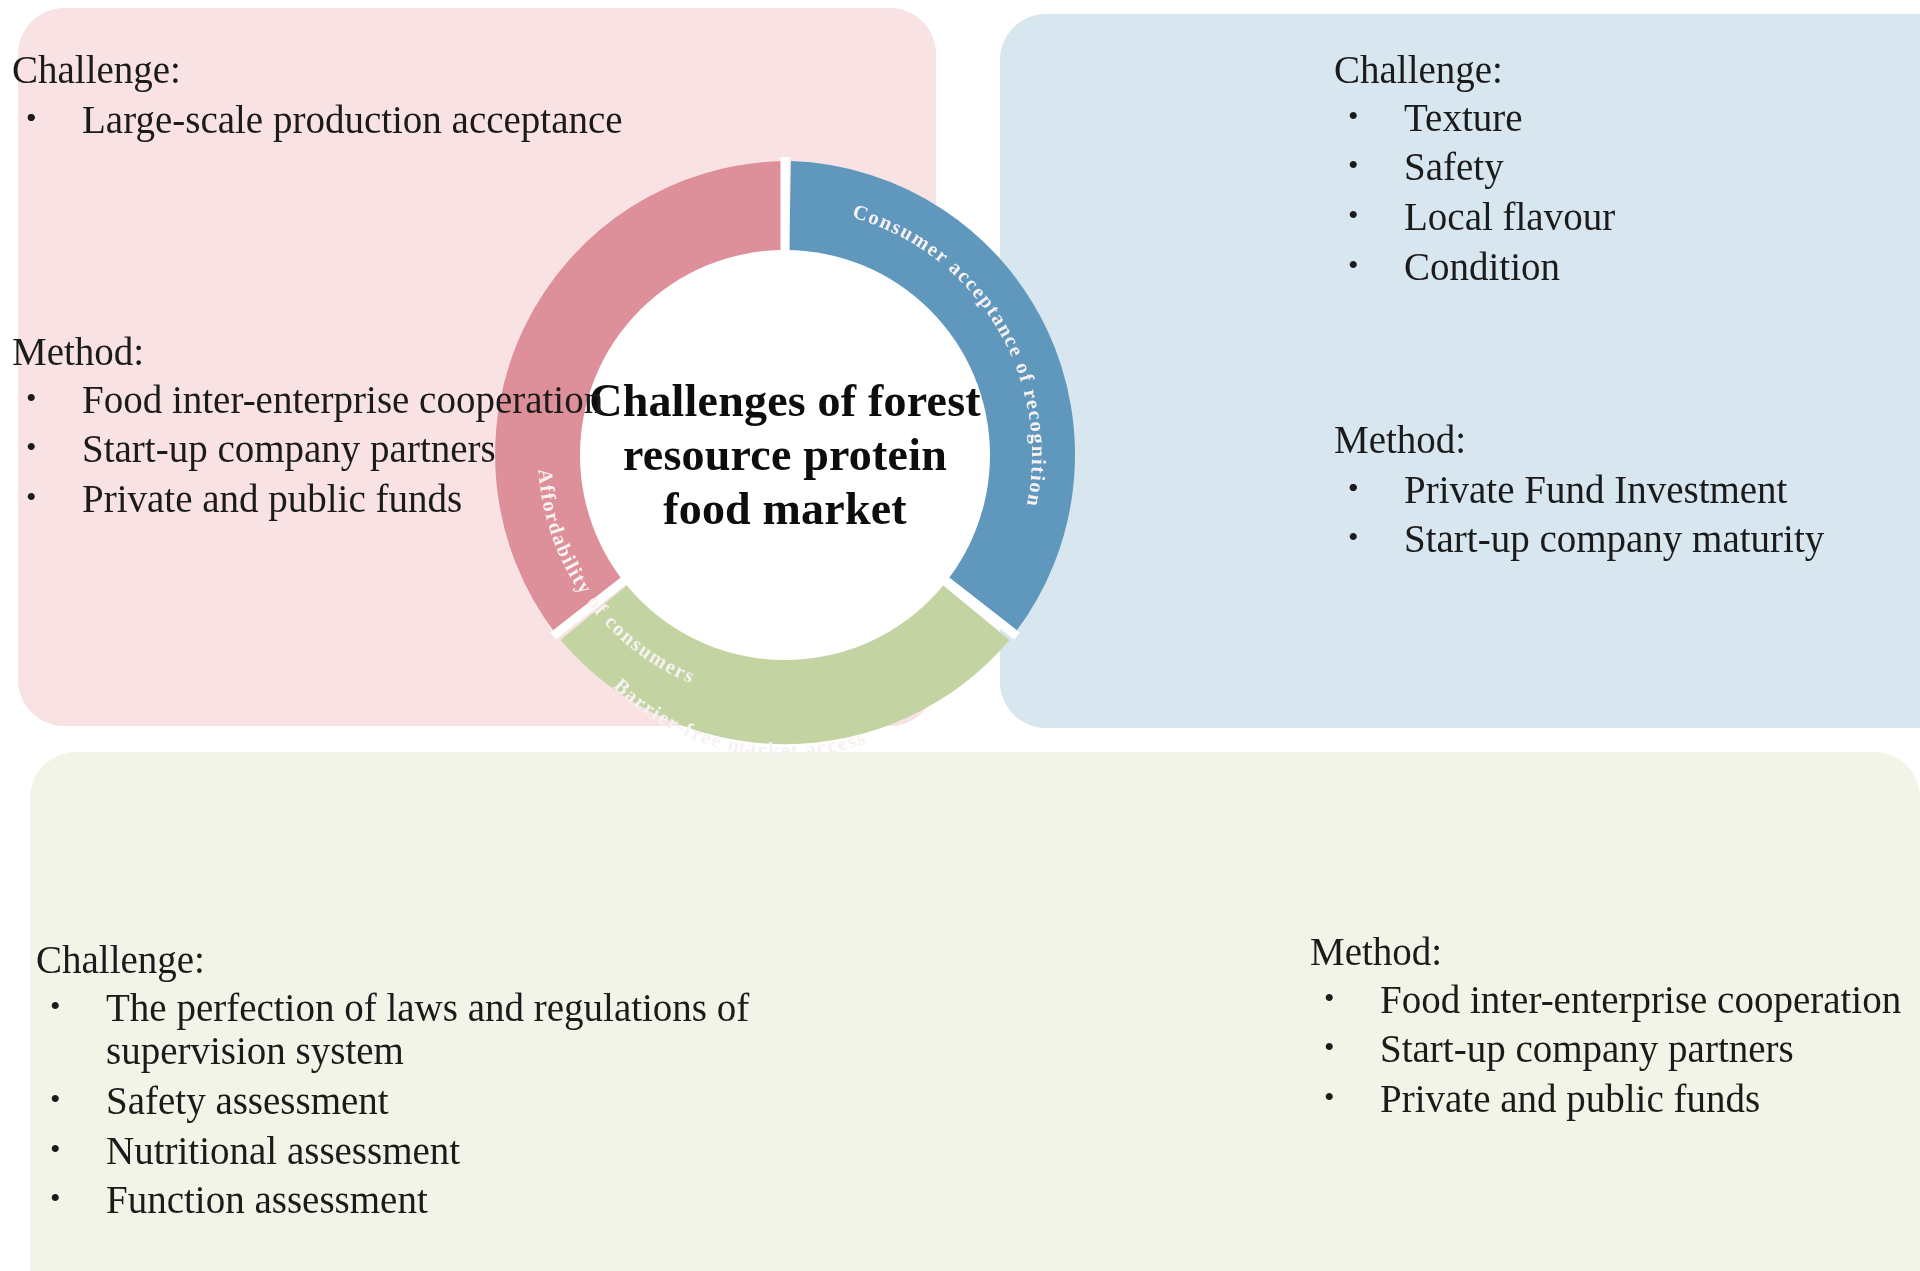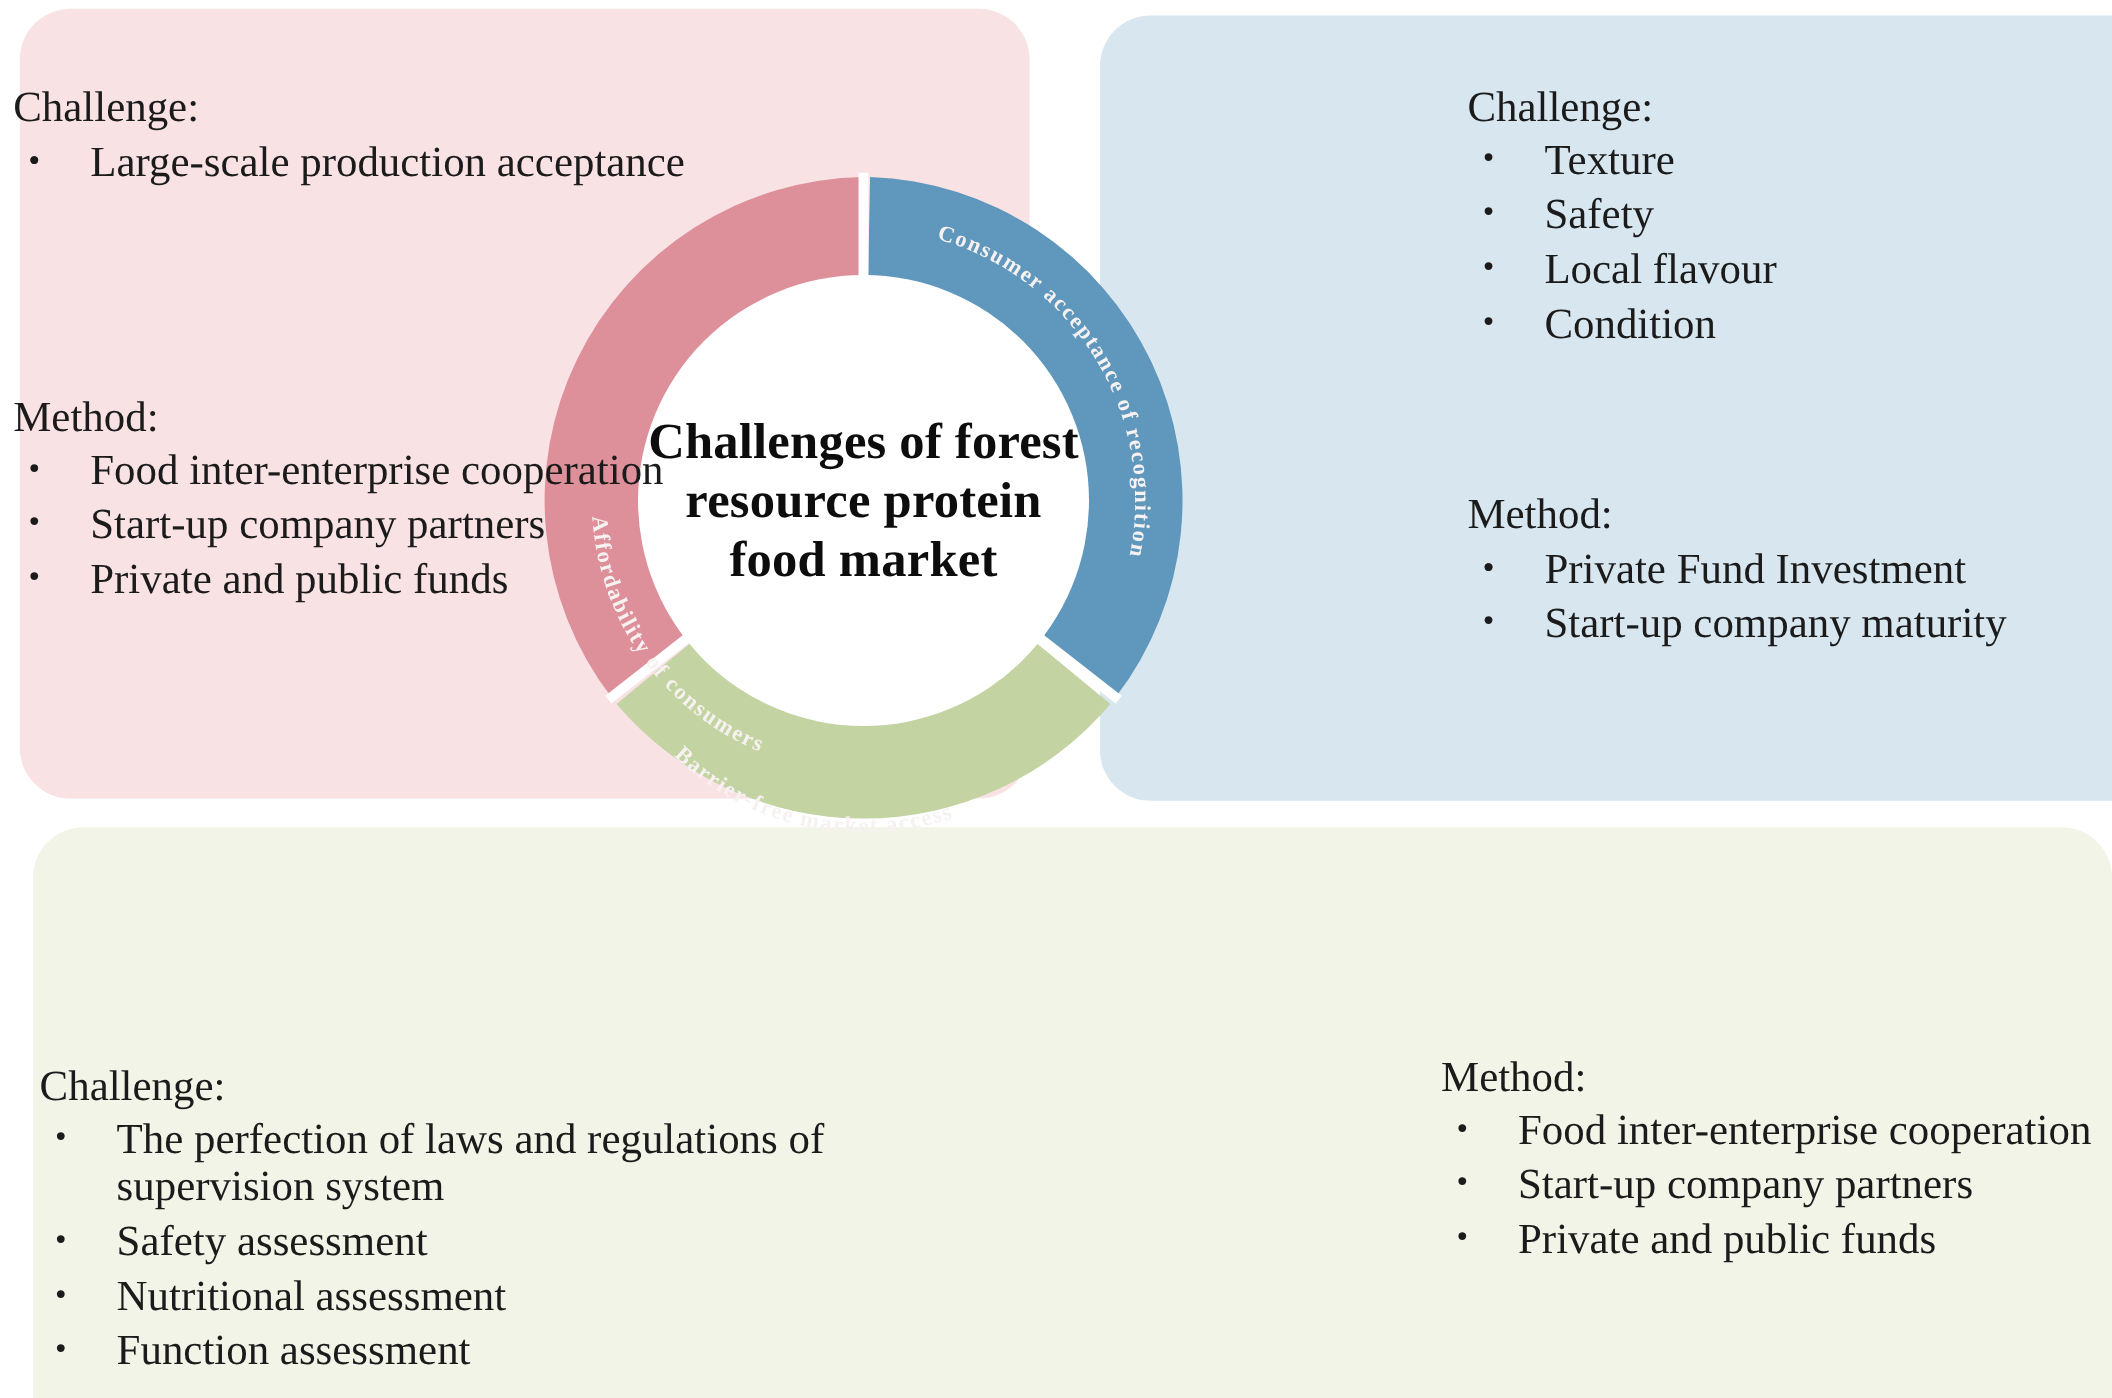--- a/index.html
+++ b/index.html
@@ -37,21 +37,20 @@
     left: 30px; top: 752px;
     width: 1890px; height: 519px;
     background: #f1f4e6;
     border-radius: 46px 46px 0 0;
   }
 
   
   .block {
     position: absolute;
     color: #1b1b1b;
-    margin-top: 28px;
   }
   .block .heading {
     font-size: 39px;
     line-height: 1.12;
     margin: 0 0 4px 0;
     white-space: nowrap;
   }
   .block ul {
     list-style: none;
     margin: 0;

